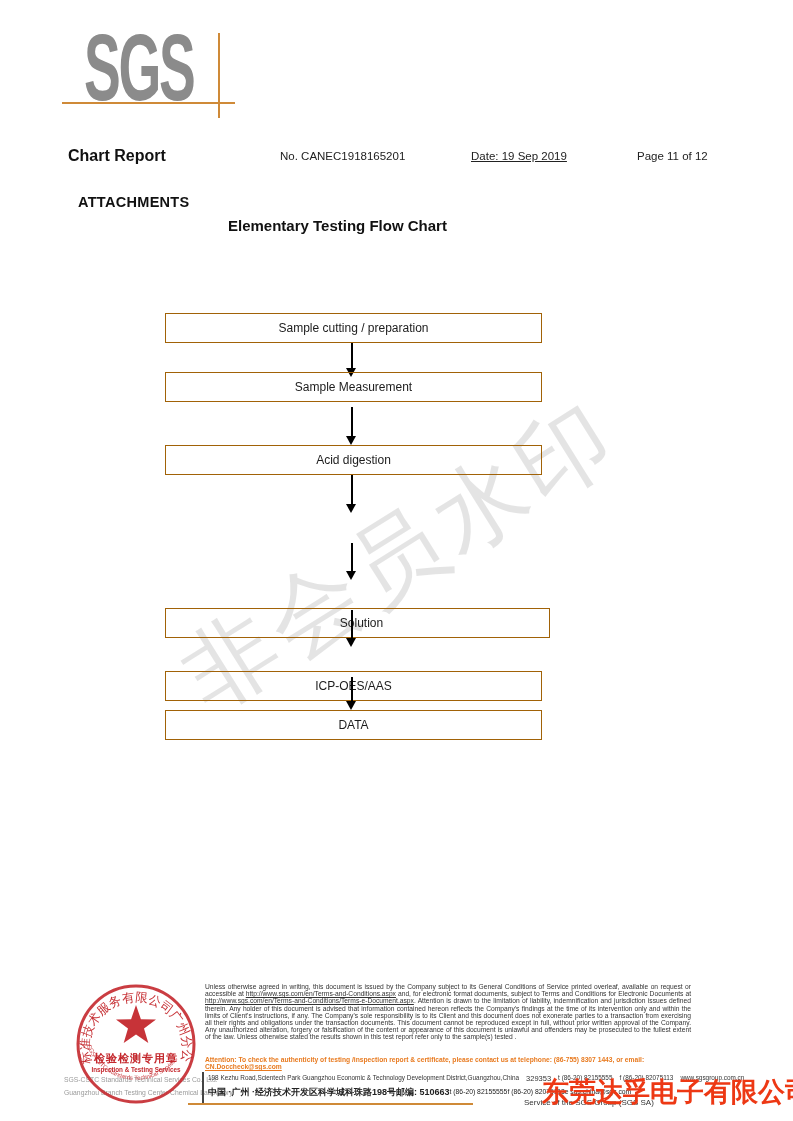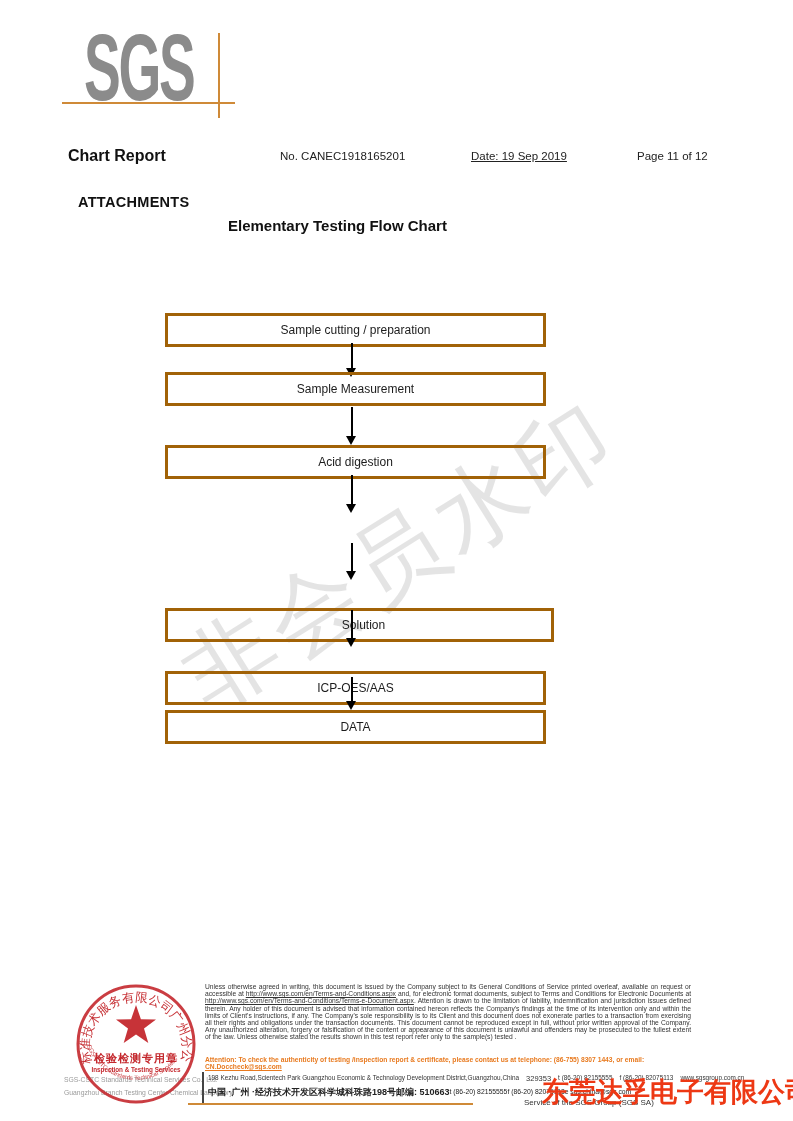--- a/index.html
+++ b/index.html
@@ -14,21 +14,21 @@
   .report-title{position:absolute;left:68px;top:147px;font-size:16px;font-weight:bold;color:#111;}
   .hdr-meta{position:absolute;top:150px;font-size:11.5px;color:#222;}
   .meta-no{left:280px;} .meta-date{left:471px;text-decoration:underline;} .meta-page{left:637px;}
   .attachments{position:absolute;left:78px;top:194px;font-size:14.5px;font-weight:bold;color:#111;letter-spacing:.3px;}
   .chart-title{position:absolute;left:228px;top:217px;font-size:15px;font-weight:bold;color:#111;}
   
   .watermark{position:absolute;left:400px;top:556px;transform:translate(-50%,-50%) rotate(-32deg);
              font-size:92px;letter-spacing:6px;color:#000;opacity:0.10;white-space:nowrap;z-index:1;}
   
   #flowchart{position:absolute;inset:0;z-index:2;}
-  .flow-box{position:absolute;left:165px;width:375px;height:28px;border:3px solid #a16207;
+  .flow-box{position:absolute;left:165px;width:375px;height:28px;border:1px solid #a16207;
             background:transparent;display:flex;align-items:center;justify-content:center;
             font-size:12px;color:#1c1c1c;}
   .arrow-stem{position:absolute;width:2px;background:#000;}
   .arrow-head{position:absolute;width:0;height:0;border-left:5.5px solid transparent;
               border-right:5.5px solid transparent;border-top:9px solid #000;}
   
   .company-lines{position:absolute;left:64px;top:1073px;font-size:6.8px;line-height:13px;
                  color:#9b9b9b;z-index:3;}
   .stamp{position:absolute;left:67px;top:980px;z-index:4;}
   .legal{position:absolute;left:205px;top:983px;width:486px;font-size:6.7px;line-height:7.2px;

